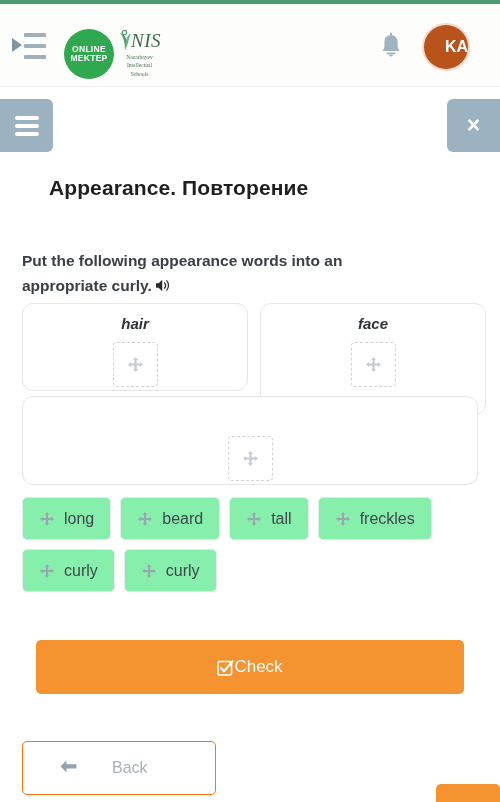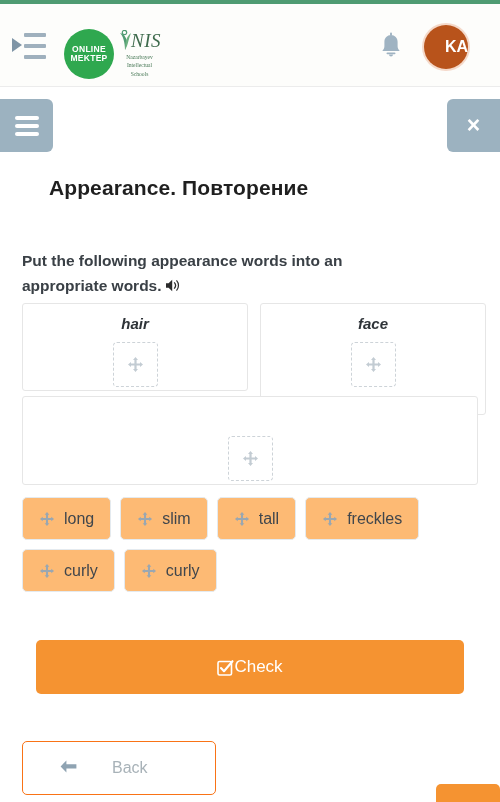--- a/index.html
+++ b/index.html
@@ -77,21 +77,21 @@
 
   
   .prompt {
     position:absolute; left:22px; top:248px; width:420px;
     font-size:15.5px; font-weight:bold; color:#3a4046; line-height:25px;
   }
   .speaker-icon { display:inline-block; vertical-align:-2px; margin-left:3px; }
 
   
   .zone {
-    position:absolute; background:#fff; border:1px solid #e6e6e6; border-radius:3px;
+    position:absolute; background:#fff; border:1px solid #e6e6e6; border-radius:11px;
   }
   .zone-title {
     position:absolute; left:0; right:0; top:11px; text-align:center;
     font-size:15px; font-weight:bold; font-style:italic; color:#2e3338;
   }
   .drop-slot {
     position:absolute; width:45px; height:45px; left:50%; margin-left:-22.5px;
     border:1px dashed #cdd3d8; border-radius:4px;
     display:flex; align-items:center; justify-content:center; cursor:pointer;
   }
@@ -100,21 +100,21 @@
   .zone-face { left:260px; top:303px; width:226px; height:112px; }
   .zone-face .drop-slot { top:38px; }
   .zone-body { left:22px; top:396px; width:456px; height:89px; }
   .zone-body .drop-slot { top:39px; }
 
   
   .chips { position:absolute; left:22px; top:497px; width:460px; display:flex; flex-wrap:wrap; gap:9px; }
   .chip {
     display:flex; align-items:center; gap:9px;
     height:43px; padding:0 16px;
-    background:#fdba74; border:1px solid #e4eaef; border-radius:5px;
+    background:#86efac; border:1px solid #e4eaef; border-radius:5px;
     font-size:16px; color:#40464c; cursor:move;
   }
 
   
   .btn-check {
     position:absolute; left:36px; top:640px; width:428px; height:54px;
     background:#f59331; border:none; border-radius:5px;
     color:#fff; font-size:17px;
     display:flex; align-items:center; justify-content:center; cursor:pointer;
   }
@@ -194,21 +194,21 @@
   </div>
 
   <div class="btn-close">
     <span>×</span>
   </div>
 
   <div class="page-title">Appearance. Повторение</div>
 
   <div class="prompt">
     <span>Put the following appearance words into an</span><br>
-    <span>appropriate words.</span><span class="speaker-icon"><svg width="17" height="15" viewBox="0 0 17 15">
+    <span>appropriate curly.</span><span class="speaker-icon"><svg width="17" height="15" viewBox="0 0 17 15">
           <path d="M1 5.2 h2.6 L7.2 1.8 v11.4 L3.6 9.8 H1 Z" fill="#2b2b2b"></path>
           <path d="M9.2 4.4 a4.6 4.6 0 0 1 0 6.2" stroke="#2b2b2b" stroke-width="1.3" fill="none"></path>
           <path d="M11.5 2.4 a7.6 7.6 0 0 1 0 10.2" stroke="#2b2b2b" stroke-width="1.2" fill="none"></path>
         </svg></span>
   </div>
 
   <div class="zone zone-hair">
     <div class="zone-title">hair</div>
     <div class="drop-slot">
       <svg class="move-ico" width="17" height="17" viewBox="0 0 17 17">
@@ -238,21 +238,21 @@
     <div class="chip">
       <svg width="16" height="16" viewBox="0 0 17 17">
           <path d="M8.5 1 L11 4 H9.6 V7.4 H13 V6 L16 8.5 L13 11 V9.6 H9.6 V13 H11 L8.5 16 L6 13 H7.4 V9.6 H4 V11 L1 8.5 L4 6 V7.4 H7.4 V4 H6 Z" fill="#9aa7b1"></path>
         </svg>
       <span>long</span>
     </div>
     <div class="chip">
       <svg width="16" height="16" viewBox="0 0 17 17">
           <path d="M8.5 1 L11 4 H9.6 V7.4 H13 V6 L16 8.5 L13 11 V9.6 H9.6 V13 H11 L8.5 16 L6 13 H7.4 V9.6 H4 V11 L1 8.5 L4 6 V7.4 H7.4 V4 H6 Z" fill="#9aa7b1"></path>
         </svg>
-      <span>slim</span>
+      <span>beard</span>
     </div>
     <div class="chip">
       <svg width="16" height="16" viewBox="0 0 17 17">
           <path d="M8.5 1 L11 4 H9.6 V7.4 H13 V6 L16 8.5 L13 11 V9.6 H9.6 V13 H11 L8.5 16 L6 13 H7.4 V9.6 H4 V11 L1 8.5 L4 6 V7.4 H7.4 V4 H6 Z" fill="#9aa7b1"></path>
         </svg>
       <span>tall</span>
     </div>
     <div class="chip">
       <svg width="16" height="16" viewBox="0 0 17 17">
           <path d="M8.5 1 L11 4 H9.6 V7.4 H13 V6 L16 8.5 L13 11 V9.6 H9.6 V13 H11 L8.5 16 L6 13 H7.4 V9.6 H4 V11 L1 8.5 L4 6 V7.4 H7.4 V4 H6 Z" fill="#9aa7b1"></path>

